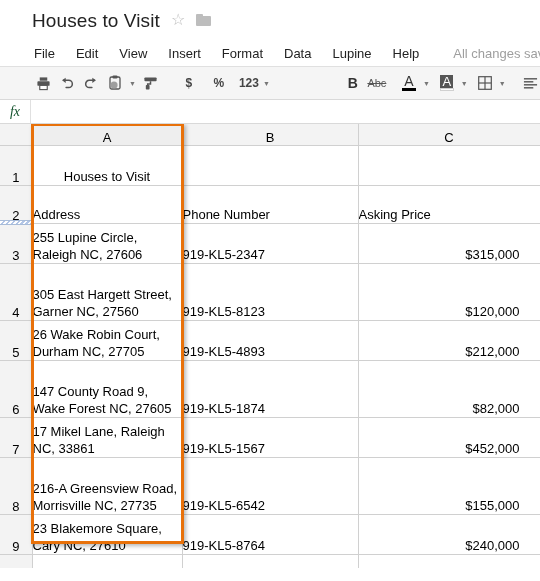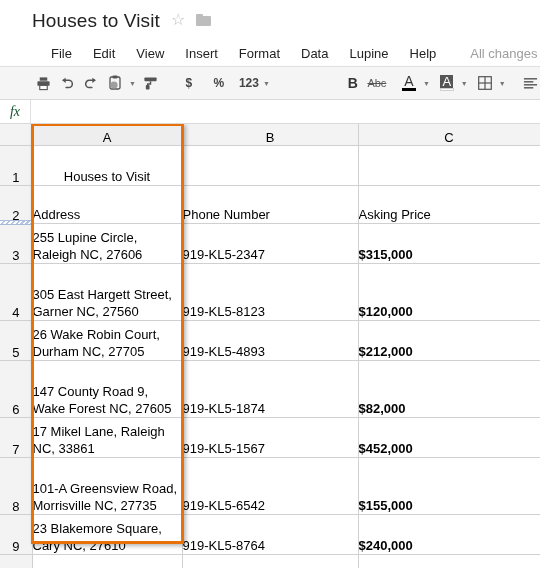--- a/index.html
+++ b/index.html
@@ -54,21 +54,21 @@
     width: 7px; height: 3px;
     background: #bdbdbd;
     border-radius: 1px 1px 0 0;
   }
 
   
   .menubar {
     height: 26px;
     display: flex;
     align-items: center;
-    padding-left: 49px;
+    padding-left: 32px;
     background: #ffffff;
   }
   .menu-item {
     font-size: 13px;
     color: #222222;
     margin-right: 17px;
     padding: 1px 2px;
     cursor: pointer;
     white-space: nowrap;
   }
@@ -221,21 +221,21 @@
     cursor: pointer;
     user-select: none;
   }
   td.cell {
     padding: 0 3px 2px 3px;
     line-height: 17px;
     white-space: normal;
     word-wrap: break-word;
   }
   td.cell.center { text-align: center; }
-  td.cell.right  { text-align: left; padding-right: 4px; font-weight: bold; }
+  td.cell.right  { text-align: right; padding-right: 20px; }
 
   
   .freeze-bar {
     position: absolute;
     left: 0;
     width: 32px;
     height: 5px;
     background: repeating-linear-gradient(
       -45deg,
       #b3c6e7 0px, #b3c6e7 1.5px,
@@ -455,21 +455,21 @@
 
       <tr style="height:40px;">
         <td class="rowhdr">7</td>
         <td class="cell">17 Mikel Lane, Raleigh NC, 33861</td>
         <td class="cell">919-KL5-1567</td>
         <td class="cell right">$452,000</td>
       </tr>
 
       <tr style="height:57px;">
         <td class="rowhdr">8</td>
-        <td class="cell">101-A Greensview Road, Morrisville NC, 27735</td>
+        <td class="cell">216-A Greensview Road, Morrisville NC, 27735</td>
         <td class="cell">919-KL5-6542</td>
         <td class="cell right">$155,000</td>
       </tr>
 
       <tr style="height:40px;">
         <td class="rowhdr">9</td>
         <td class="cell">23 Blakemore Square, Cary NC, 27610</td>
         <td class="cell">919-KL5-8764</td>
         <td class="cell right">$240,000</td>
       </tr>

